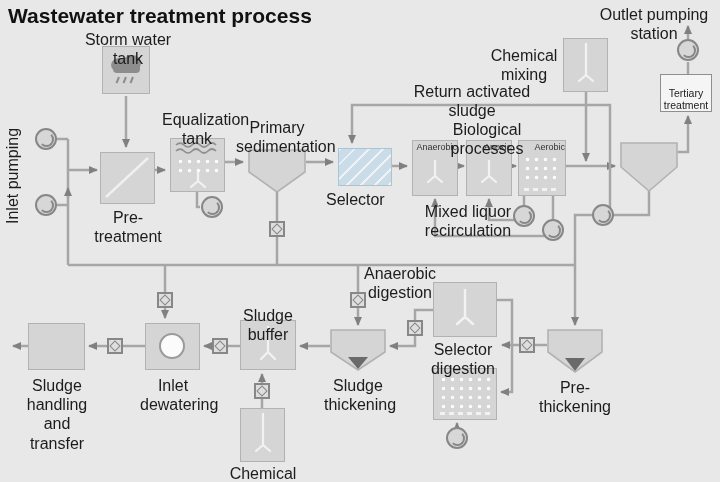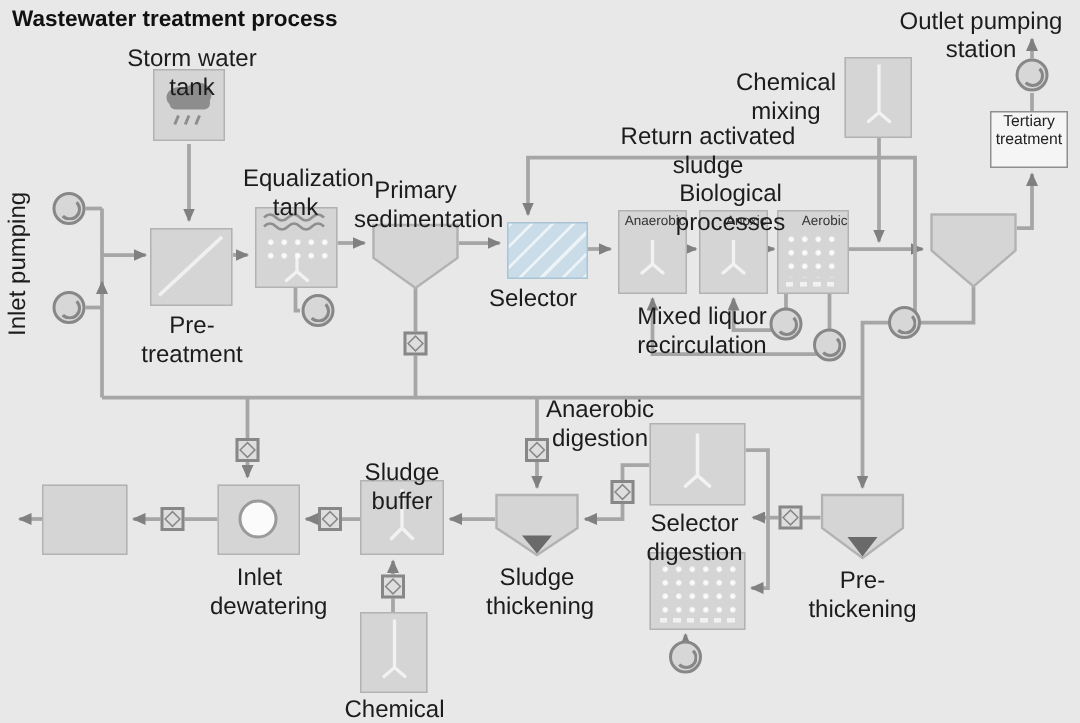--- a/index.html
+++ b/index.html
@@ -1,23 +1,23 @@
 <!DOCTYPE html>
 <html><head>
 <meta charset="utf-8">
 <style>
   html,body{margin:0;padding:0}
   .stage{position:relative;width:720px;height:482px;background:#e9e8e8;font-family:"Liberation Sans",sans-serif;overflow:hidden}
   .wires{position:absolute;left:0;top:0;z-index:1}
   .node{position:absolute;z-index:2;box-sizing:border-box}
   .box{background:#d5d5d5;border:1.6px solid #b2b2b2}
   .sel{background:#c9dce8;border:1.6px solid #a9c4d4;background-image:repeating-linear-gradient(135deg,rgba(255,255,255,.65) 0 2px,transparent 2px 10px)}
-  .tbox{background:#f5f5f5;border:1.6px solid #8f8f8f;display:flex;align-items:flex-start;justify-content:center;font-size:10.5px;color:#222;text-align:center;line-height:1.15}
+  .tbox{background:#f5f5f5;border:1.6px solid #8f8f8f;display:flex;align-items:flex-end;justify-content:center;font-size:10.5px;color:#222;text-align:center;line-height:1.15}
   .lbl{position:absolute;z-index:4;font-size:16px;color:#1c1c1c;text-align:center;line-height:1.2}
-  .title{position:absolute;z-index:4;left:8px;top:4px;font-size:15px;font-weight:bold;color:#111}
+  .title{position:absolute;z-index:4;left:8px;top:4px;font-size:21px;font-weight:bold;color:#111}
   .vtext{writing-mode:vertical-lr;transform:rotate(180deg)}
   .pump{position:absolute;z-index:3;width:22px;height:22px;border-radius:50%;background:#d7d7d7;border:2px solid #878787;box-sizing:border-box}
   .pump::after{content:"";position:absolute;left:2px;top:2px;width:11px;height:11px;border:2px solid #878787;border-radius:50%;border-top-color:transparent;border-left-color:transparent}
   .valve{position:absolute;z-index:3;width:16px;height:16px;background:#dedede;border:2px solid #878787;box-sizing:border-box;display:flex;align-items:center;justify-content:center}
   .valve::after{content:"";width:6px;height:6px;border:1.6px solid #878787;transform:rotate(45deg)}
   .zl{font-size:9px;color:#333;text-align:right;margin-top:2px;line-height:1}
   .bub{position:absolute;background-image:radial-gradient(circle,rgba(252,252,252,.95) 1.5px,transparent 2.1px);background-size:9px 9px}
   .dif{position:absolute;height:3px;background-image:repeating-linear-gradient(90deg,#f2f2f2 0 5px,transparent 5px 9px)}
   .circ{position:absolute;width:26px;height:26px;border-radius:50%;background:#fbfbfb;border:2px solid #9a9a9a;box-sizing:border-box}
 </style>
@@ -204,15 +204,16 @@
   <div class="valve" style="left:254px;top:383px"></div>
 
   <div class="node box" style="left:145px;top:323px;width:55px;height:47px">
     <div class="circ" style="left:13px;top:9px"></div>
   </div>
   <div class="lbl" style="left:140px;top:376px;width:66px">Inlet dewatering</div>
   <div class="valve" style="left:157px;top:292px"></div>
   <div class="valve" style="left:212px;top:338px"></div>
 
   <div class="node box" style="left:28px;top:323px;width:57px;height:47px"></div>
+  <div class="lbl" style="left:22px;top:376px;width:70px">Sludge handling and transfer</div>
   <div class="valve" style="left:107px;top:338px"></div>
 
 </div>
 
 </body></html>

